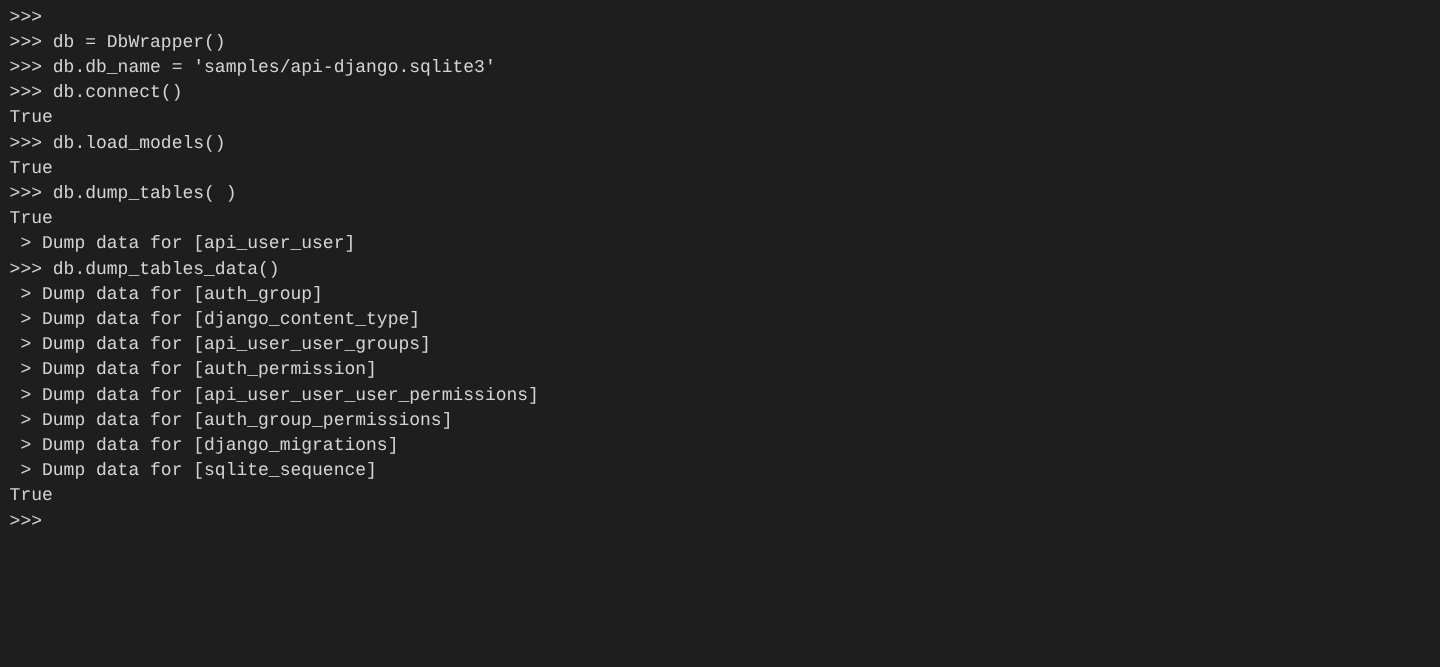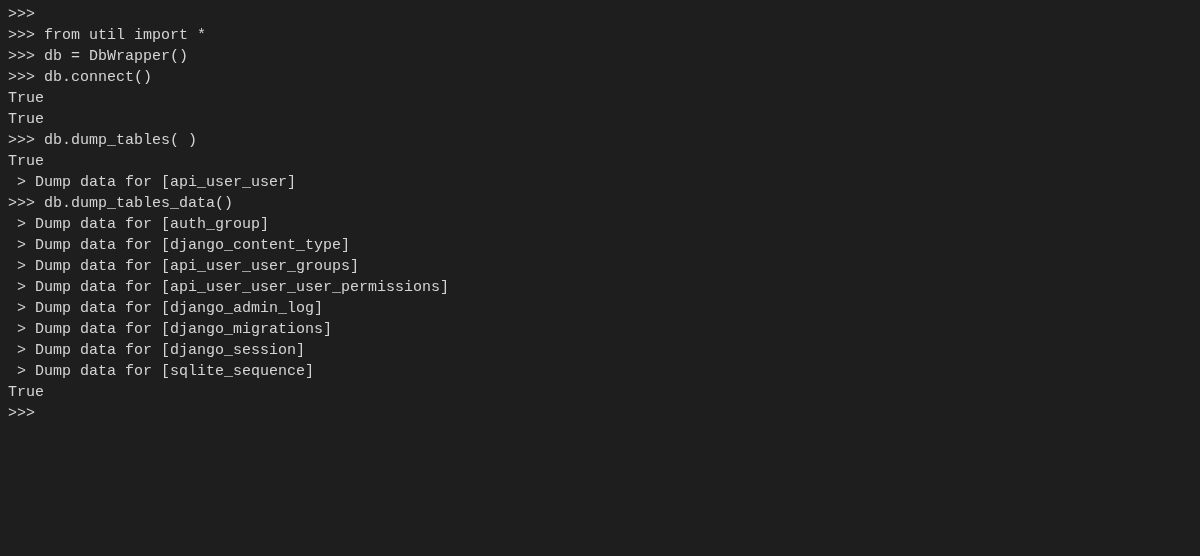--- a/index.html
+++ b/index.html
@@ -20,32 +20,33 @@
     }
     .line {
       white-space: pre;
     }
   </style>
 </head>
 <body>
 
 <div>
   <div class="line">&gt;&gt;&gt;</div>
-  <div class="line">&gt;&gt;&gt; from util import *</div>
   <div class="line">&gt;&gt;&gt; db = DbWrapper()</div>
+  <div class="line">&gt;&gt;&gt; db.db_name = 'samples/api-django.sqlite3'</div>
   <div class="line">&gt;&gt;&gt; db.connect()</div>
   <div class="line">True</div>
+  <div class="line">&gt;&gt;&gt; db.load_models()</div>
   <div class="line">True</div>
   <div class="line">&gt;&gt;&gt; db.dump_tables( )</div>
   <div class="line">True</div>
   <div class="line"> &gt; Dump data for [api_user_user]</div>
   <div class="line">&gt;&gt;&gt; db.dump_tables_data()</div>
   <div class="line"> &gt; Dump data for [auth_group]</div>
   <div class="line"> &gt; Dump data for [django_content_type]</div>
   <div class="line"> &gt; Dump data for [api_user_user_groups]</div>
+  <div class="line"> &gt; Dump data for [auth_permission]</div>
   <div class="line"> &gt; Dump data for [api_user_user_user_permissions]</div>
-  <div class="line"> &gt; Dump data for [django_admin_log]</div>
+  <div class="line"> &gt; Dump data for [auth_group_permissions]</div>
   <div class="line"> &gt; Dump data for [django_migrations]</div>
-  <div class="line"> &gt; Dump data for [django_session]</div>
   <div class="line"> &gt; Dump data for [sqlite_sequence]</div>
   <div class="line">True</div>
   <div class="line">&gt;&gt;&gt;</div>
 </div>
 
 </body></html>

